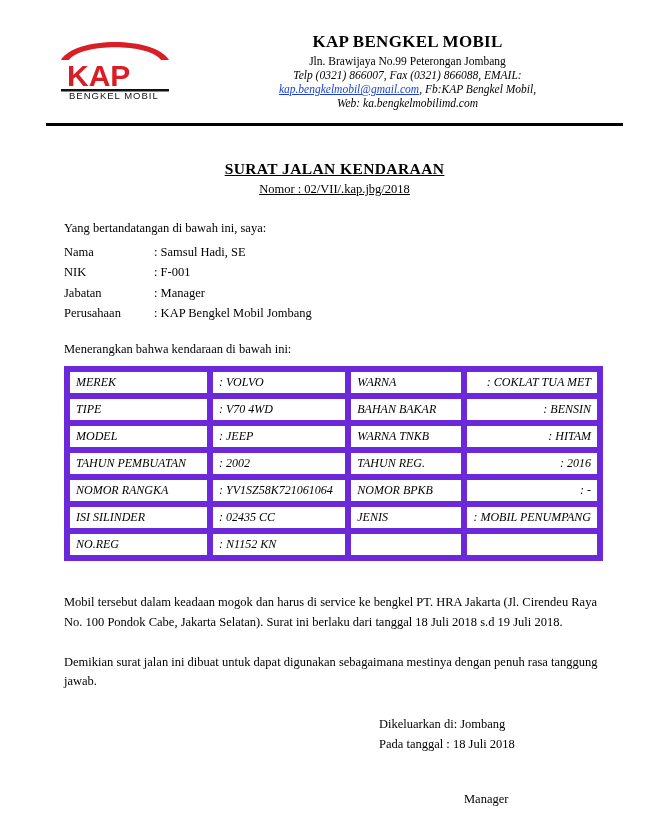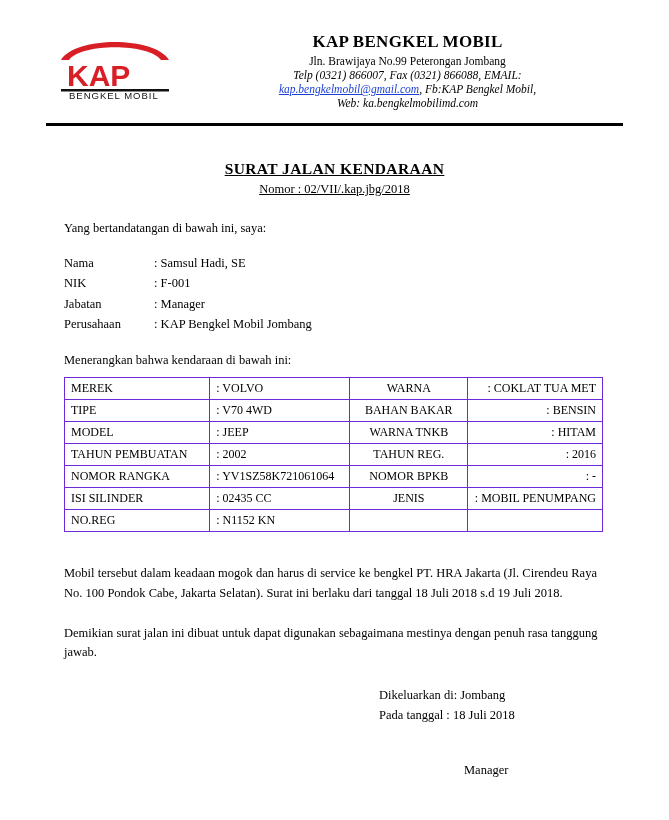--- a/index.html
+++ b/index.html
@@ -101,21 +101,21 @@
 
   
   .body-wrap {
     padding: 0 20px 0 18px;
     font-size: 12.5px;
   }
   .intro {
     margin-top: 24px;
   }
   .ident {
-    margin-top: 17px;
+    margin-top: 6px;
   }
   .ident-row {
     display: flex;
     line-height: 1.62;
   }
   .ident-label {
     width: 90px;
     flex: 0 0 90px;
   }
   .ident-value {
@@ -126,29 +126,30 @@
   }
 
   
   table.vehicle {
     margin-top: 9px;
     border-collapse: collapse;
     width: 100%;
     font-size: 12px;
   }
   table.vehicle td {
-    border: 1px solid #6d28d9;
+    border: 6px solid #6d28d9;
     padding: 3px 6px;
     height: 15px;
     vertical-align: middle;
     white-space: nowrap;
+    font-style: italic;
   }
   td.c1 { width: 27%; }
   td.c2 { width: 26%; }
-  td.c3 { width: 22%; text-align: center; }
+  td.c3 { width: 22%; }
   td.c4 { width: 25%; text-align: right; }
 
   
   .para {
     margin-top: 32px;
     line-height: 1.58;
     text-align: left;
   }
   .para2 { margin-top: 20px; }
 

